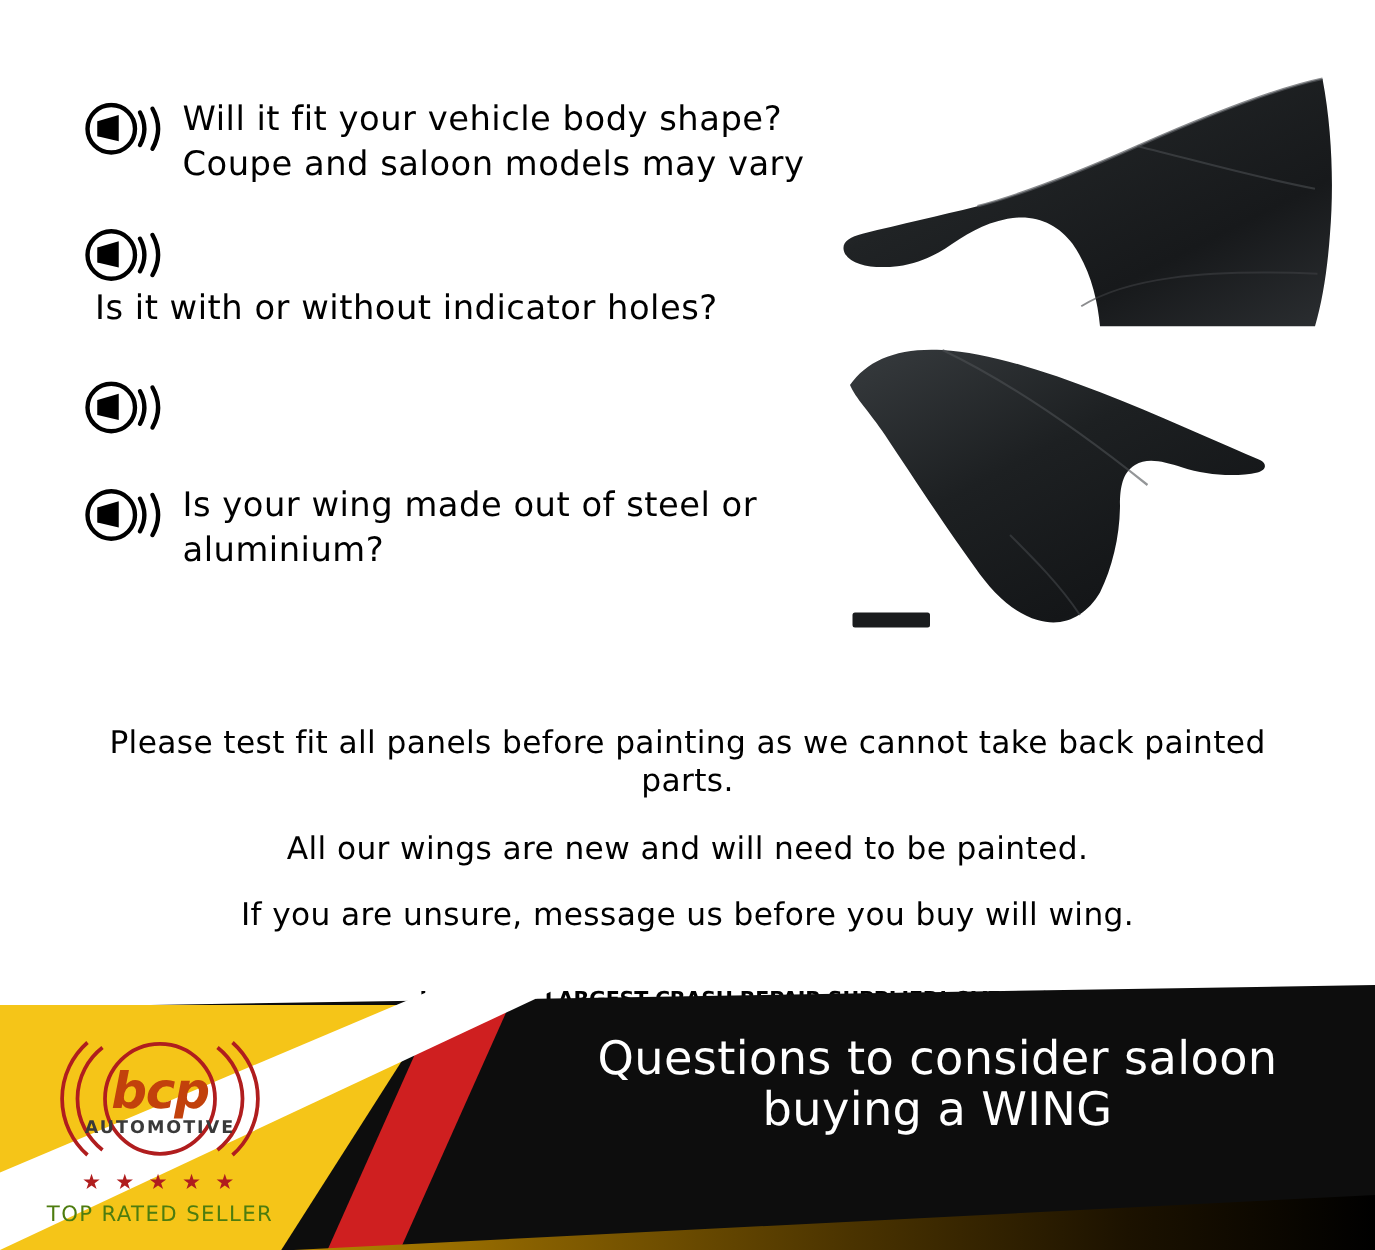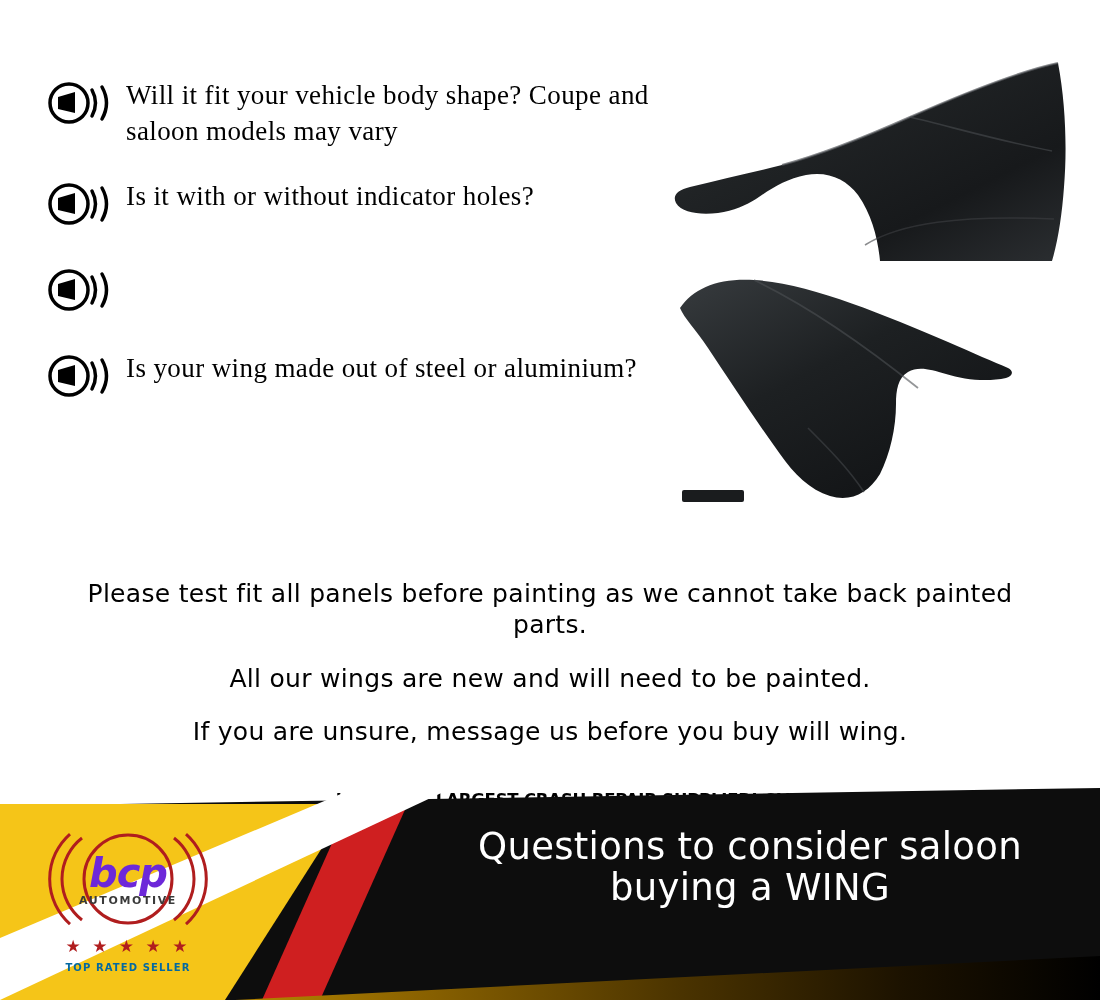--- a/index.html
+++ b/index.html
@@ -17,24 +17,23 @@
 
   .page {
     position: absolute;
     inset: 0;
     background: #ffffff;
   }
 
   
   .questions {
     position: absolute;
-    left: 48px;
+    left: 68px;
     top: 78px;
     width: 620px;
-    font-family: Liberation Serif, serif;
   }
   .q-row {
     display: flex;
     align-items: flex-start;
     margin-bottom: 30px;
   }
   .q-icon {
     flex: 0 0 auto;
     width: 70px;
     height: 46px;
@@ -200,44 +199,44 @@
     margin: 0 auto;
   }
   .bcp-text {
     position: absolute;
     left: 0; right: 0;
     top: 26px;
     font-family: "DejaVu Sans", sans-serif;
     font-weight: bold;
     font-style: italic;
     font-size: 40px;
-    color: #6d28d9;
+    color: #c2410c;
     letter-spacing: -1px;
   }
   .bcp-sub {
     position: absolute;
     left: 0; right: 0;
     top: 70px;
-    font-size: 11px;
+    font-size: 14px;
     letter-spacing: 1.6px;
     color: #3a3a3a;
     font-weight: bold;
   }
   .stars {
     margin-top: 2px;
     color: #b01d1e;
     font-size: 17px;
     letter-spacing: 3px;
   }
   .rated {
     margin-top: 6px;
-    font-size: 10px;
+    font-size: 17px;
     letter-spacing: 1.1px;
-    color: #0369a1;
-    font-weight: bold;
+    color: #4d7c0f;
+    font-weight: normal;
   }
 </style>
 </head>
 <body>
 
 <div class="page">
 
   <div class="questions">
 
     <div class="q-row">
@@ -246,21 +245,21 @@
           <circle cx="21" cy="21" r="19" fill="#ffffff" stroke="#000" stroke-width="3.5"></circle>
           <path d="M10 15 L27 10 L27 31 L10 27 Z" fill="#000"></path>
           <path d="M10 15 L10 27 L16 27 L16 15 Z" fill="#000"></path>
           <path d="M44 8 Q51 21 44 34" fill="none" stroke="#000" stroke-width="3.5" stroke-linecap="round"></path>
           <path d="M54 5 Q63 21 54 37" fill="none" stroke="#000" stroke-width="3.5" stroke-linecap="round"></path>
         </svg>
       </div>
       <div class="q-text">Will it fit your vehicle body shape? Coupe and saloon models may vary</div>
     </div>
 
-    <div class="q-row" style="margin-bottom:36px;">
+    <div class="q-row" style="margin-bottom:36px;flex-direction:column;">
       <div class="q-icon">
         <svg class="spk" width="70" height="46" viewBox="0 0 70 46">
           <circle cx="21" cy="21" r="19" fill="#ffffff" stroke="#000" stroke-width="3.5"></circle>
           <path d="M10 15 L27 10 L27 31 L10 27 Z" fill="#000"></path>
           <path d="M10 15 L10 27 L16 27 L16 15 Z" fill="#000"></path>
           <path d="M44 8 Q51 21 44 34" fill="none" stroke="#000" stroke-width="3.5" stroke-linecap="round"></path>
           <path d="M54 5 Q63 21 54 37" fill="none" stroke="#000" stroke-width="3.5" stroke-linecap="round"></path>
         </svg>
       </div>
       <div class="q-text">Is it with or without indicator holes?</div>

